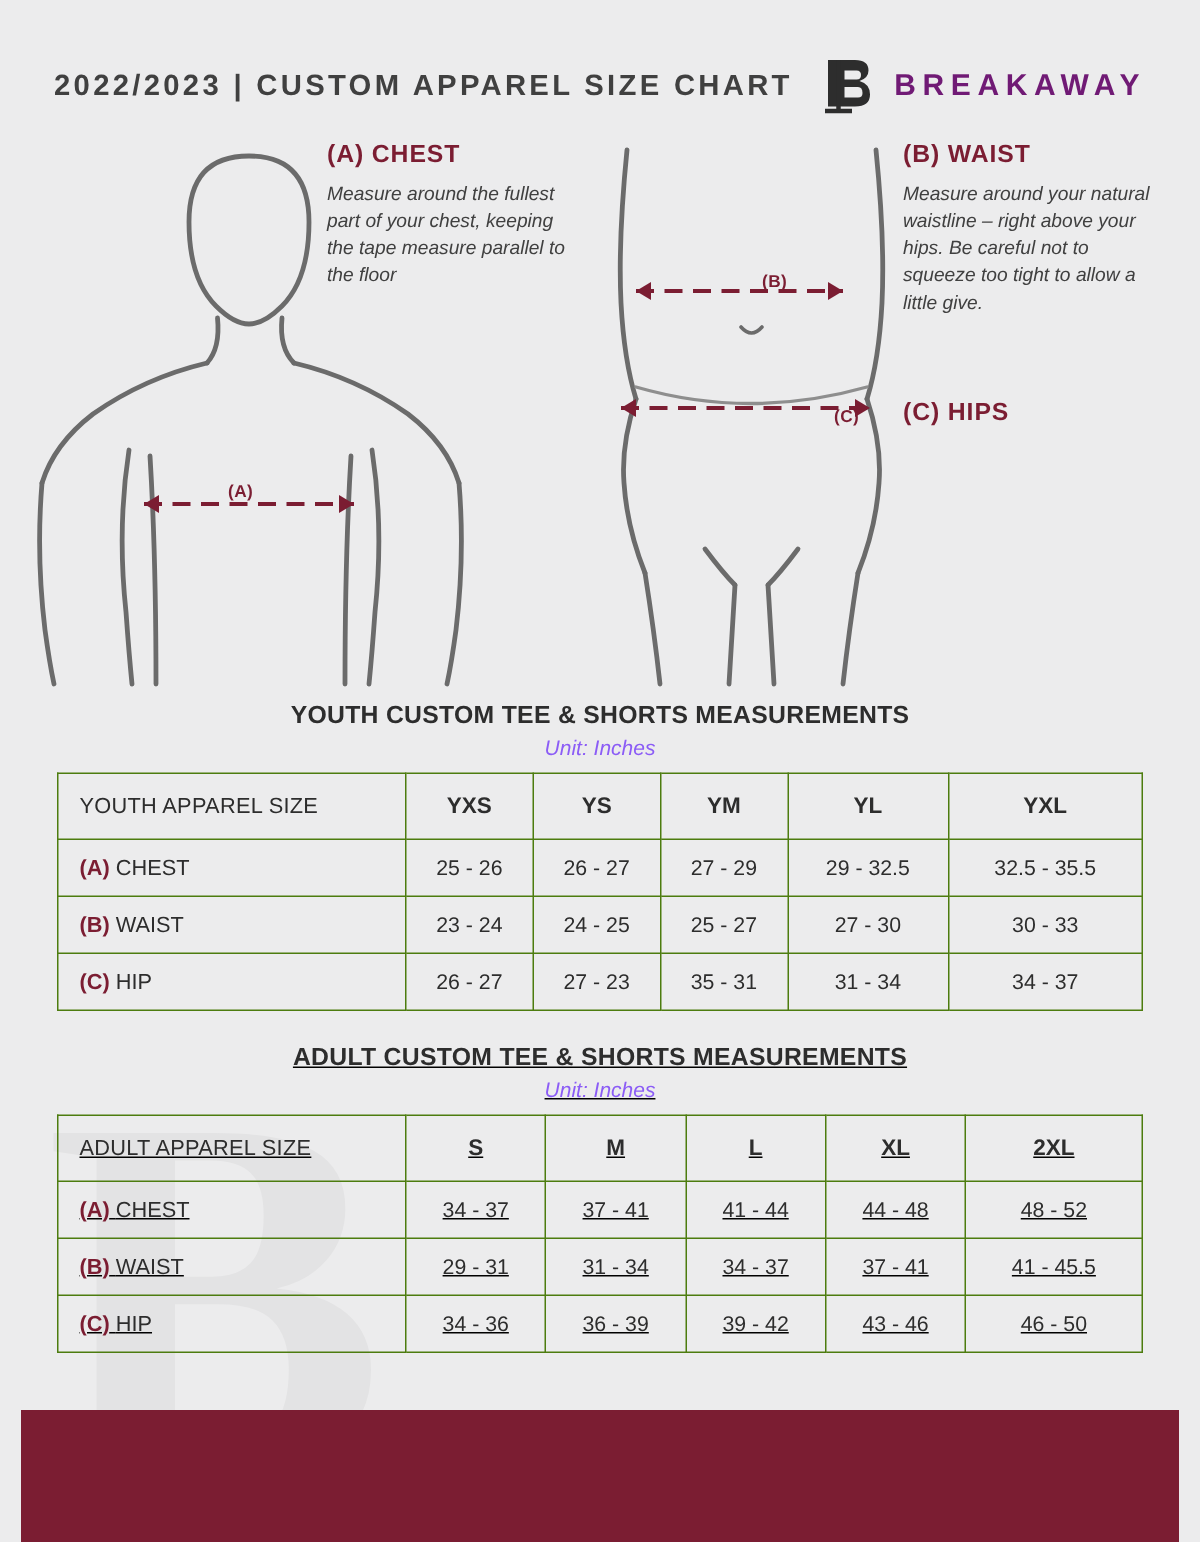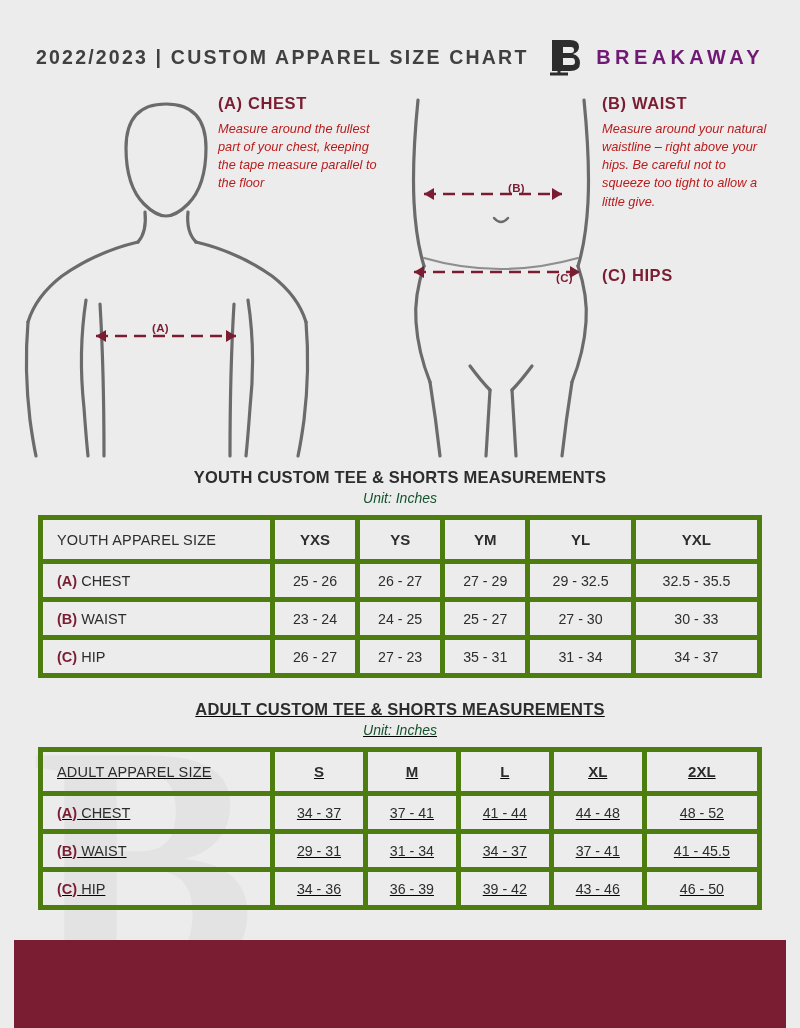--- a/index.html
+++ b/index.html
@@ -73,21 +73,21 @@
     width: 180px;
   }
   .note-title {
     color: #7b1d32;
     font-size: 16.5px;
     font-weight: 700;
     letter-spacing: .6px;
     margin-bottom: 7px;
   }
   .note-body {
-    color: #b91c1c;
+    color: #404040;
     font-size: 12.8px;
     font-style: italic;
     line-height: 1.42;
   }
   #note-chest { left: 218px; top: 4px; width: 172px; }
   #note-waist { left: 602px; top: 4px; width: 172px; }
   #note-hips  { left: 602px; top: 176px; width: 178px; }
 
   .tag {
     position: absolute;
@@ -106,32 +106,32 @@
     text-align: center;
     font-size: 16.5px;
     font-weight: 700;
     color: #2d2d2d;
     letter-spacing: .2px;
   }
   .block-unit {
     text-align: center;
     font-size: 14px;
     font-style: italic;
-    color: #14532d;
+    color: #8b5cf6;
     margin-top: 3px;
     margin-bottom: 9px;
   }
   table {
     border-collapse: collapse;
     width: 724px;
     margin: 0 auto;
     background: transparent;
   }
   table td, table th {
-    border: 5px solid #4d7c0f;
+    border: 1px solid #4d7c0f;
     height: 38px;
     font-size: 14.2px;
     color: #2d2d2d;
     text-align: center;
     font-weight: 400;
     padding: 0 0;
   }
   thead th {
     height: 44px;
     font-weight: 700;

